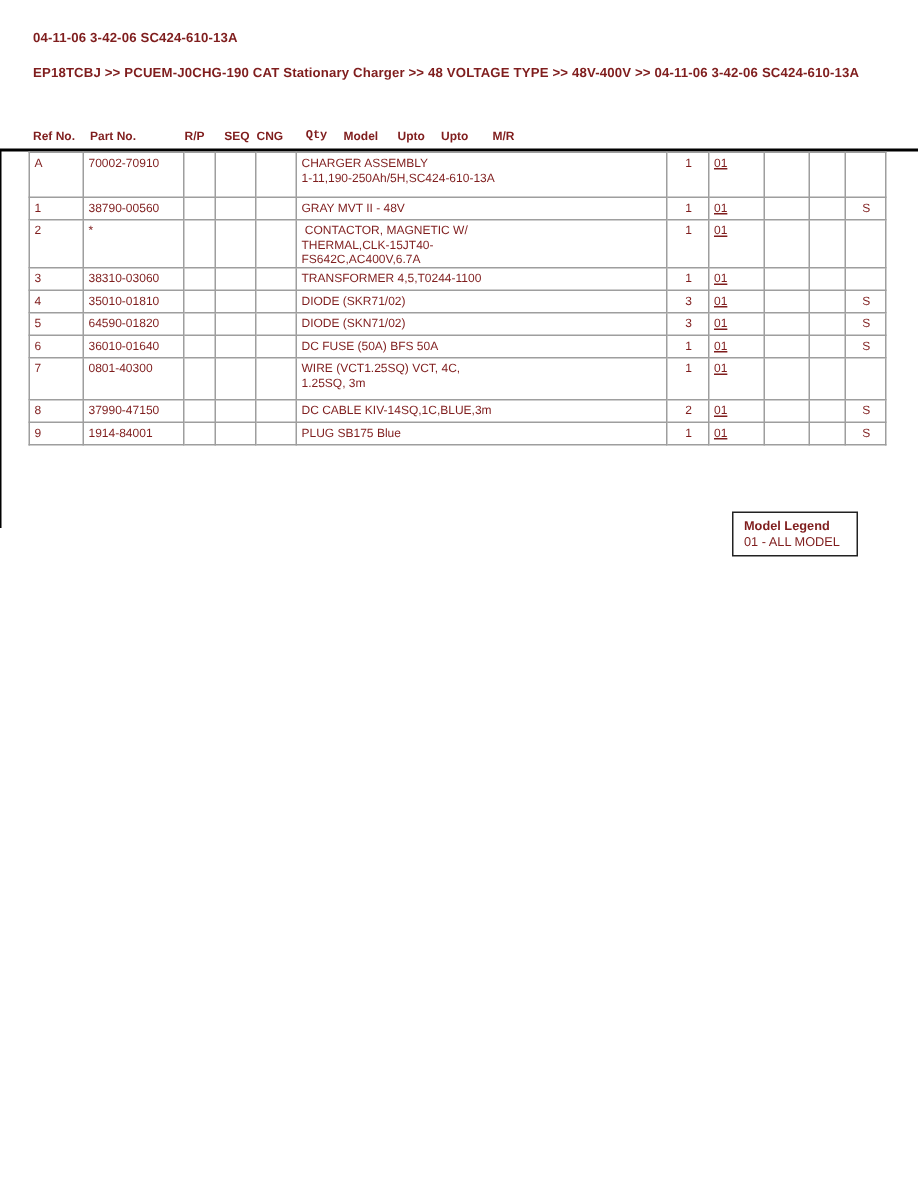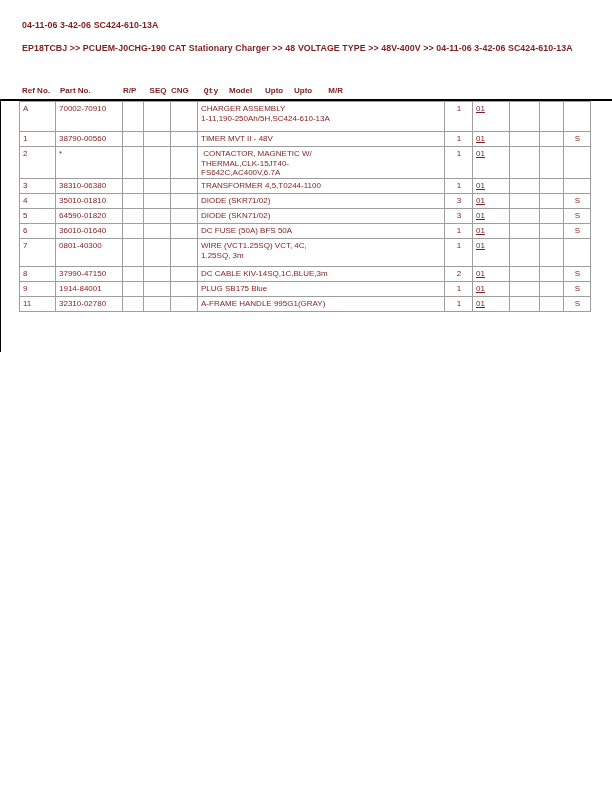--- a/index.html
+++ b/index.html
@@ -113,21 +113,21 @@
         <td></td>
         <td></td>
         <td class="c-mr"></td>
       </tr>
       <tr class="hS">
         <td class="c-ref">1</td>
         <td class="c-part">38790-00560</td>
         <td></td>
         <td></td>
         <td></td>
-        <td class="c-desc">TIMER MVT II - 48V</td>
+        <td class="c-desc">GRAY MVT II - 48V</td>
         <td class="c-qty">1</td>
         <td class="c-model">01</td>
         <td></td>
         <td></td>
         <td class="c-mr">S</td>
       </tr>
       <tr class="h2">
         <td class="c-ref">2</td>
         <td class="c-part">*</td>
         <td></td>
@@ -137,21 +137,21 @@
 THERMAL,CLK-15JT40-
 FS642C,AC400V,6.7A</td>
         <td class="c-qty">1</td>
         <td class="c-model">01</td>
         <td></td>
         <td></td>
         <td class="c-mr"></td>
       </tr>
       <tr class="hS">
         <td class="c-ref">3</td>
-        <td class="c-part">38310-06380</td>
+        <td class="c-part">38310-03060</td>
         <td></td>
         <td></td>
         <td></td>
         <td class="c-desc">TRANSFORMER 4,5,T0244-1100</td>
         <td class="c-qty">1</td>
         <td class="c-model">01</td>
         <td></td>
         <td></td>
         <td class="c-mr"></td>
       </tr>
@@ -227,30 +227,21 @@
         <td></td>
         <td></td>
         <td></td>
         <td class="c-desc">PLUG SB175 Blue</td>
         <td class="c-qty">1</td>
         <td class="c-model">01</td>
         <td></td>
         <td></td>
         <td class="c-mr">S</td>
       </tr>
-      <tr class="hS">
-        <td class="c-ref">11</td>
-        <td class="c-part">32310-02780</td>
-        <td></td>
-        <td></td>
-        <td></td>
-        <td class="c-desc">A-FRAME HANDLE 995G1(GRAY)</td>
-        <td class="c-qty">1</td>
-        <td class="c-model">01</td>
-        <td></td>
-        <td></td>
-        <td class="c-mr">S</td>
-      </tr>
     </tbody>
   </table>
 
+  <div class="legend">
+    <div class="legend-title">Model Legend</div>
+    <div>01 - ALL MODEL</div>
+  </div>
 
 </div>
 
 </body></html>

